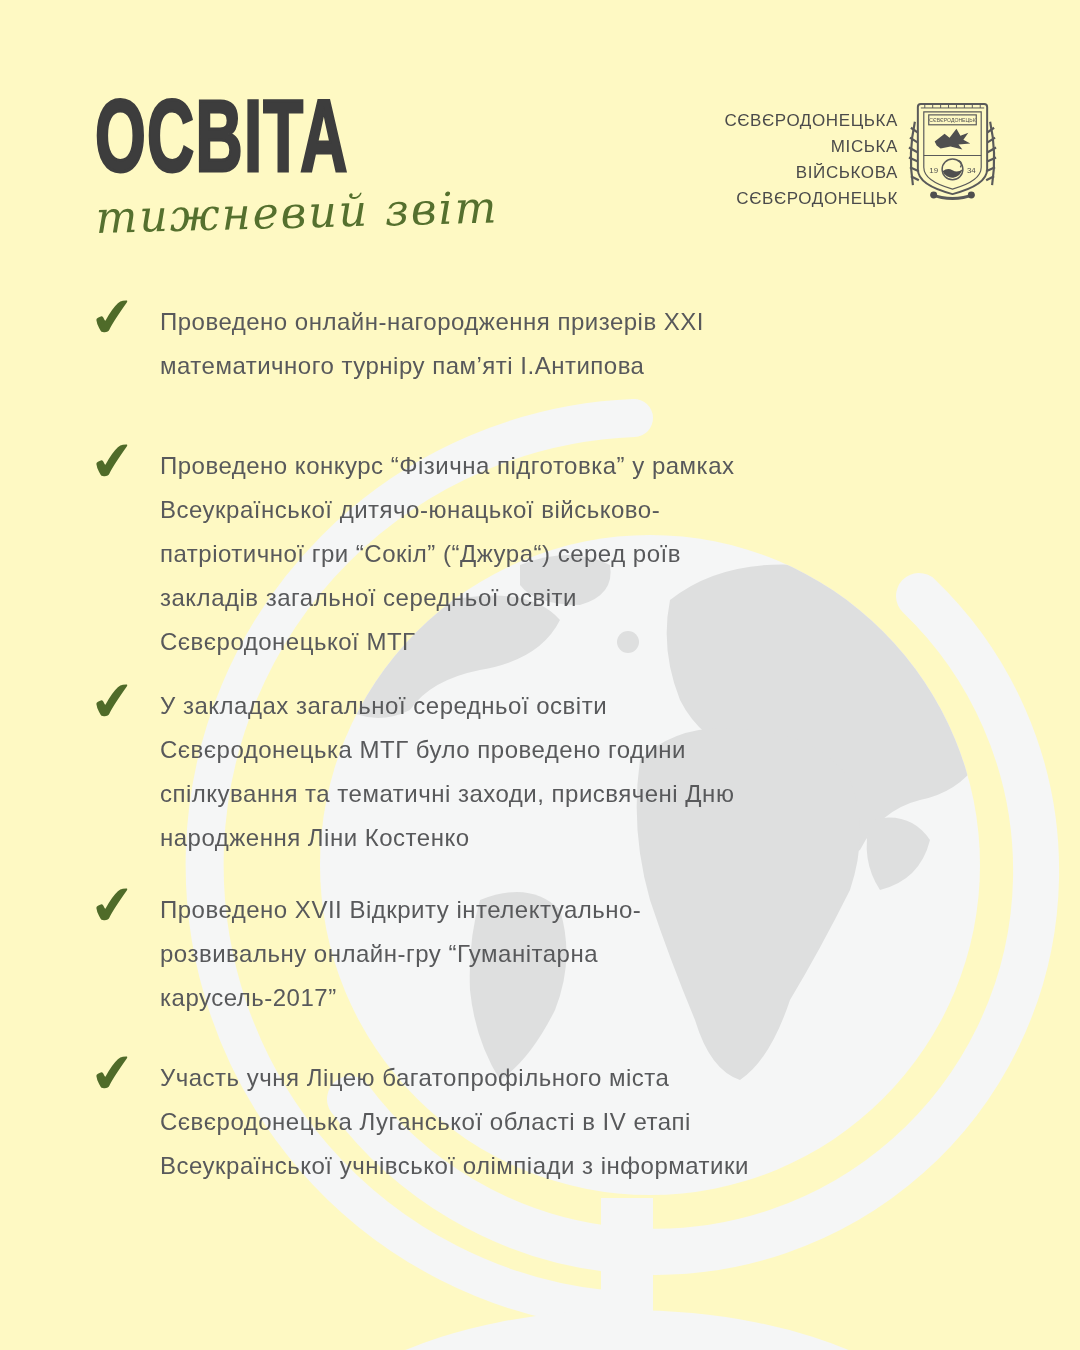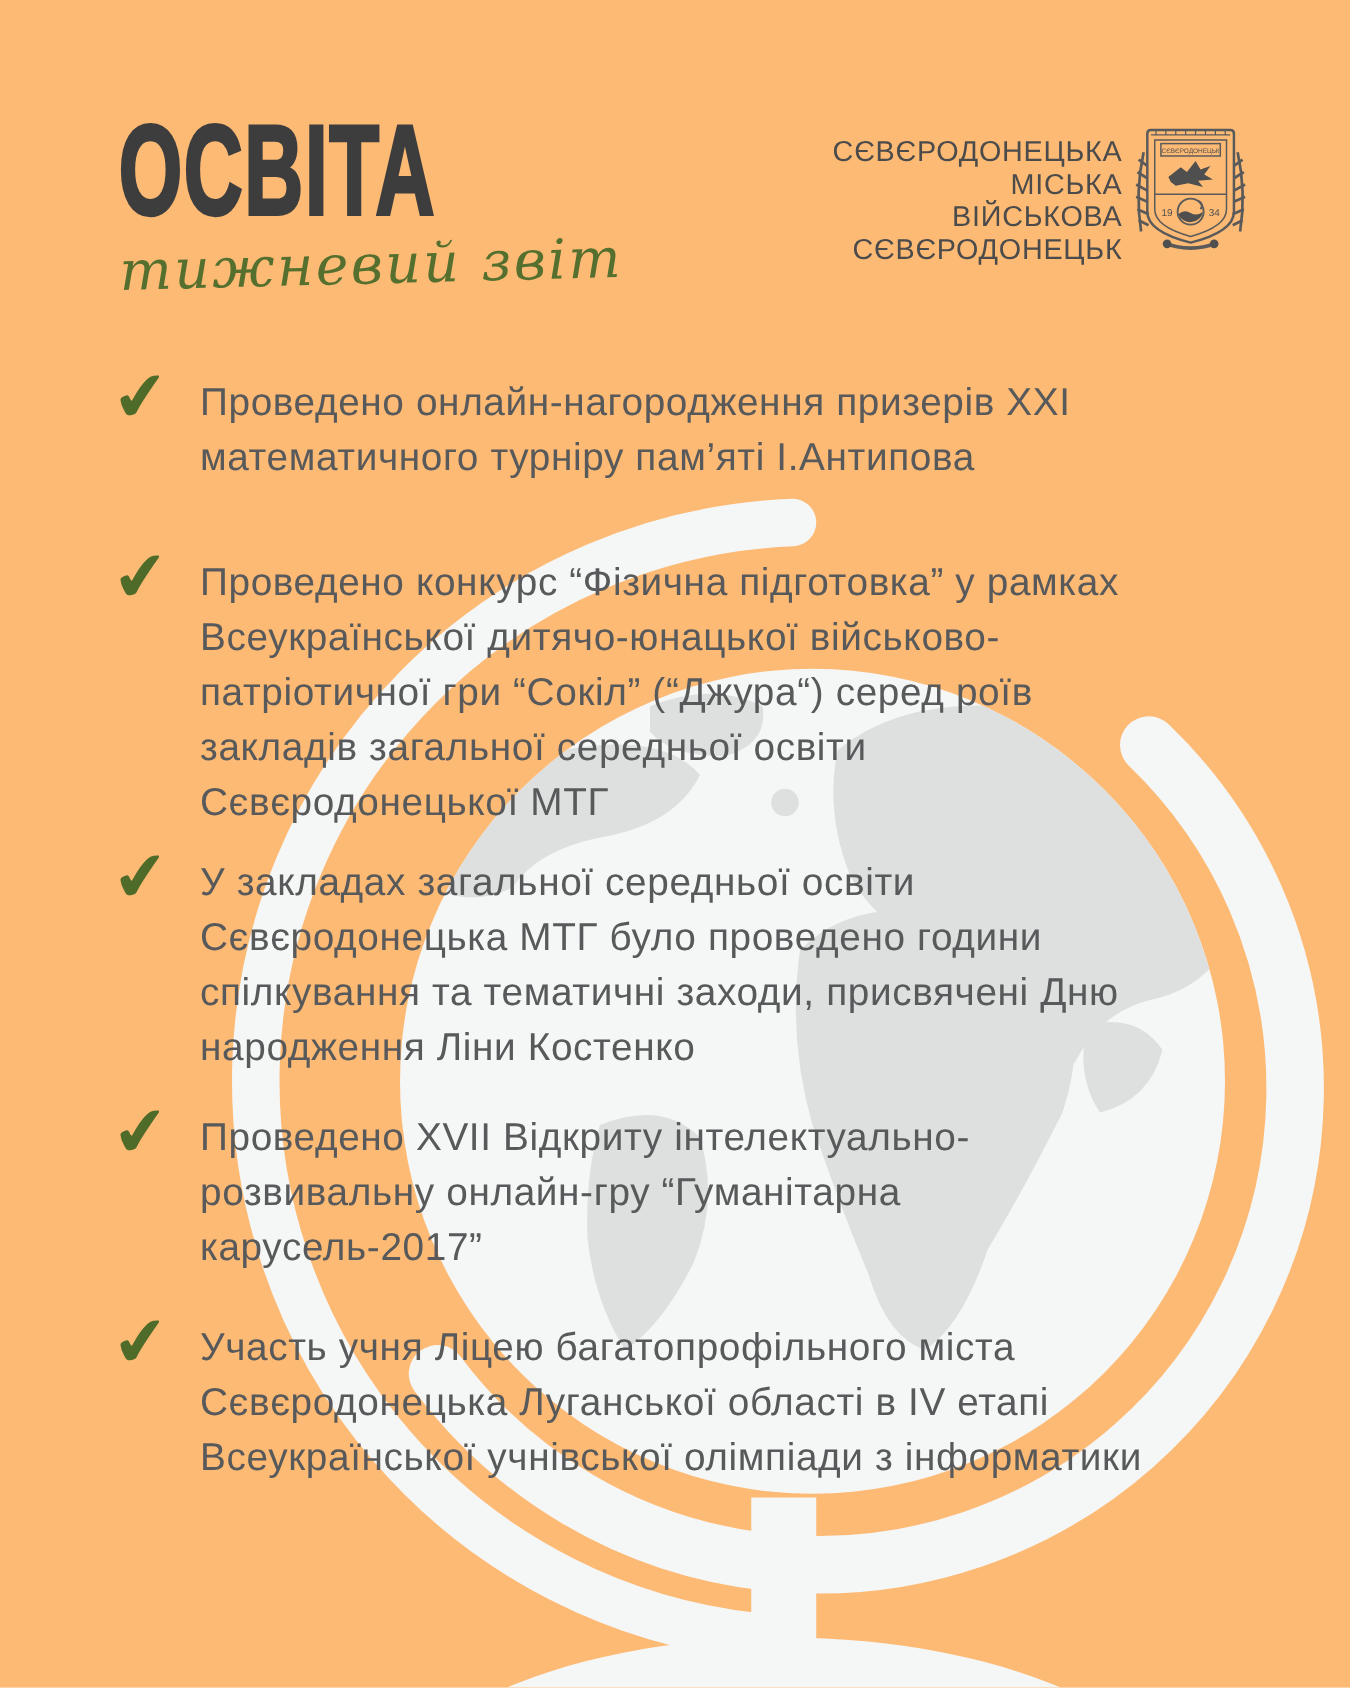--- a/index.html
+++ b/index.html
@@ -1,50 +1,50 @@
 <!DOCTYPE html>
 <html><head>
 <meta charset="utf-8">
 <style>
   html,body{margin:0;padding:0;}
   body{font-family:"Liberation Sans",sans-serif;}
   .page{
     position:relative;width:1080px;height:1350px;overflow:hidden;
-    background:#fdba74;
+    background:#fef9c3;
   }
   
   .watermark{position:absolute;left:0;top:0;width:1080px;height:1350px;z-index:0;}
   
   .title{
     position:absolute;left:95px;top:84px;z-index:2;
     font-size:102px;line-height:104px;font-weight:bold;color:#3d3d3d;
     letter-spacing:2px;transform:scaleX(0.64);transform-origin:left top;
     -webkit-text-stroke:3px #3d3d3d;white-space:nowrap;
   }
   .subtitle{
     position:absolute;left:95px;top:192px;z-index:2;
     font-family:"DejaVu Serif",serif;font-style:italic;
     font-size:44px;color:#55702e;letter-spacing:2px;white-space:nowrap;
     transform:rotate(-1.5deg);transform-origin:left top;
   }
   .org{
     position:absolute;right:182px;top:108px;z-index:2;text-align:right;
-    font-size:23px;line-height:26px;letter-spacing:0.6px;color:#4b4b4b;
+    font-size:17px;line-height:26px;letter-spacing:0.6px;color:#4b4b4b;
   }
   .emblem{position:absolute;left:903px;top:98px;width:99px;height:111px;z-index:2;}
   
   .bullet{position:absolute;left:160px;width:920px;z-index:2;}
   .check{
     position:absolute;left:-70px;top:-14px;
     font-size:54px;color:#4f6b29;transform:rotate(-6deg);
     font-family:"DejaVu Sans",sans-serif;
   }
   .btext{
     margin:0;white-space:pre-line;
-    font-size:31px;line-height:44px;letter-spacing:0.5px;color:#58595b;
+    font-size:24px;line-height:44px;letter-spacing:0.5px;color:#58595b;
   }
   .b1{top:300px;} .b2{top:444px;} .b3{top:684px;} .b4{top:888px;} .b5{top:1056px;}
 </style>
 </head>
 <body>
 
 <div class="page">
 
   <svg class="watermark" viewBox="0 0 1080 1350" xmlns="http://www.w3.org/2000/svg" aria-hidden="true">
     <defs>

